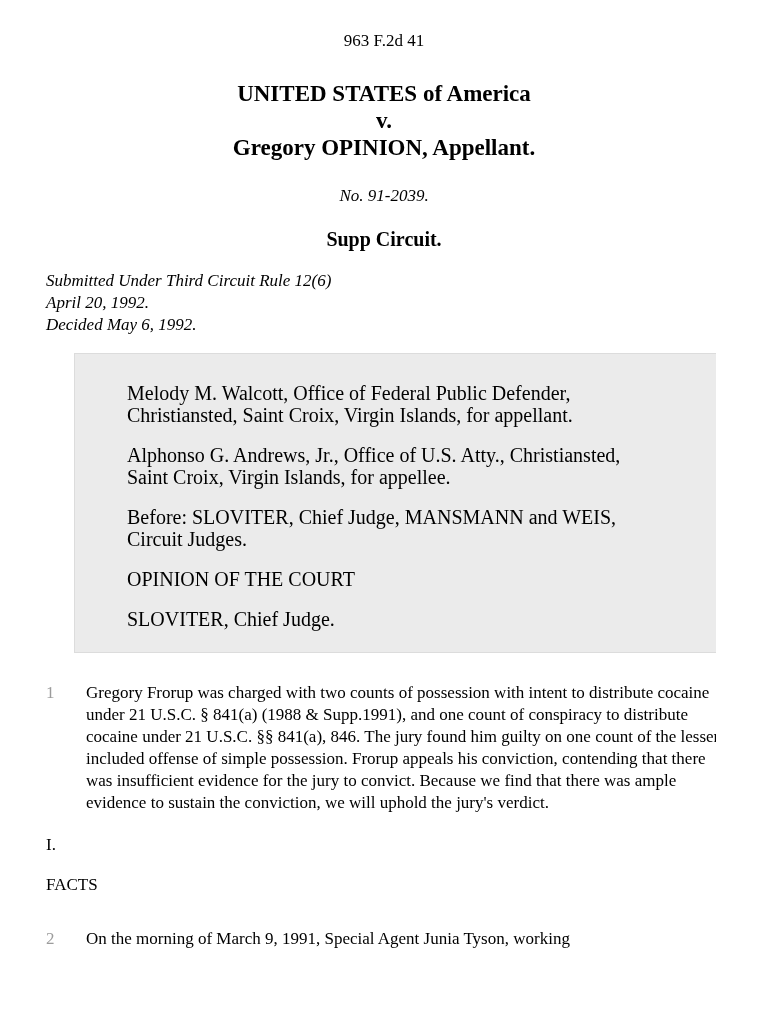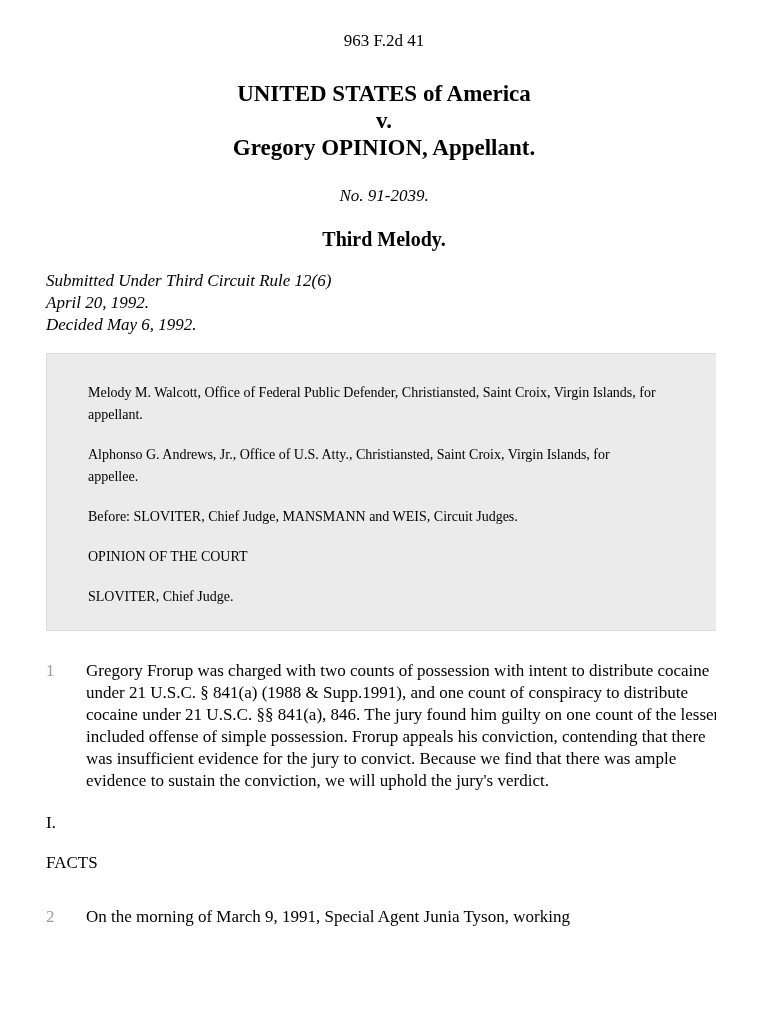--- a/index.html
+++ b/index.html
@@ -58,23 +58,24 @@
     margin-top: 18px;
     text-align: left;
     font-style: italic;
     font-size: 17px;
     line-height: 22px;
   }
   .attorney-box {
     margin-top: 17px;
     background: var(--attorney-box-background);
     border: 1px solid var(--attorney-box-border);
-    padding: 10px 59px 4px 41px;
-    font-size: 14px;
+    padding: 10px 59px 4px 52px;
+    font-size: 20px;
     line-height: 22px;
+    margin-left: 28px;
   }
   .attorney-box p {
     margin: 18px 0;
   }
   .opinion-para {
     position: relative;
     margin-top: 29px;
     padding-left: 40px;
     font-size: 17px;
     line-height: 22px;
@@ -109,21 +110,21 @@
 
     <div class="case-title">
       <div>UNITED STATES of America</div>
       <div>v.</div>
       <div>Gregory OPINION, Appellant.</div>
     </div>
 
     <div class="docket">No. 91-2039.</div>
 
     <div class="court">
-      <div>Third Melody.</div>
+      <div>Supp Circuit.</div>
     </div>
 
     <div class="dates">
       <div>Submitted Under Third Circuit Rule 12(6)</div>
       <div>April 20, 1992.</div>
       <div>Decided May 6, 1992.</div>
     </div>
 
     <div class="attorney-box">
       <p>Melody M. Walcott, Office of Federal Public Defender, Christiansted, Saint Croix, Virgin Islands, for appellant.</p>

